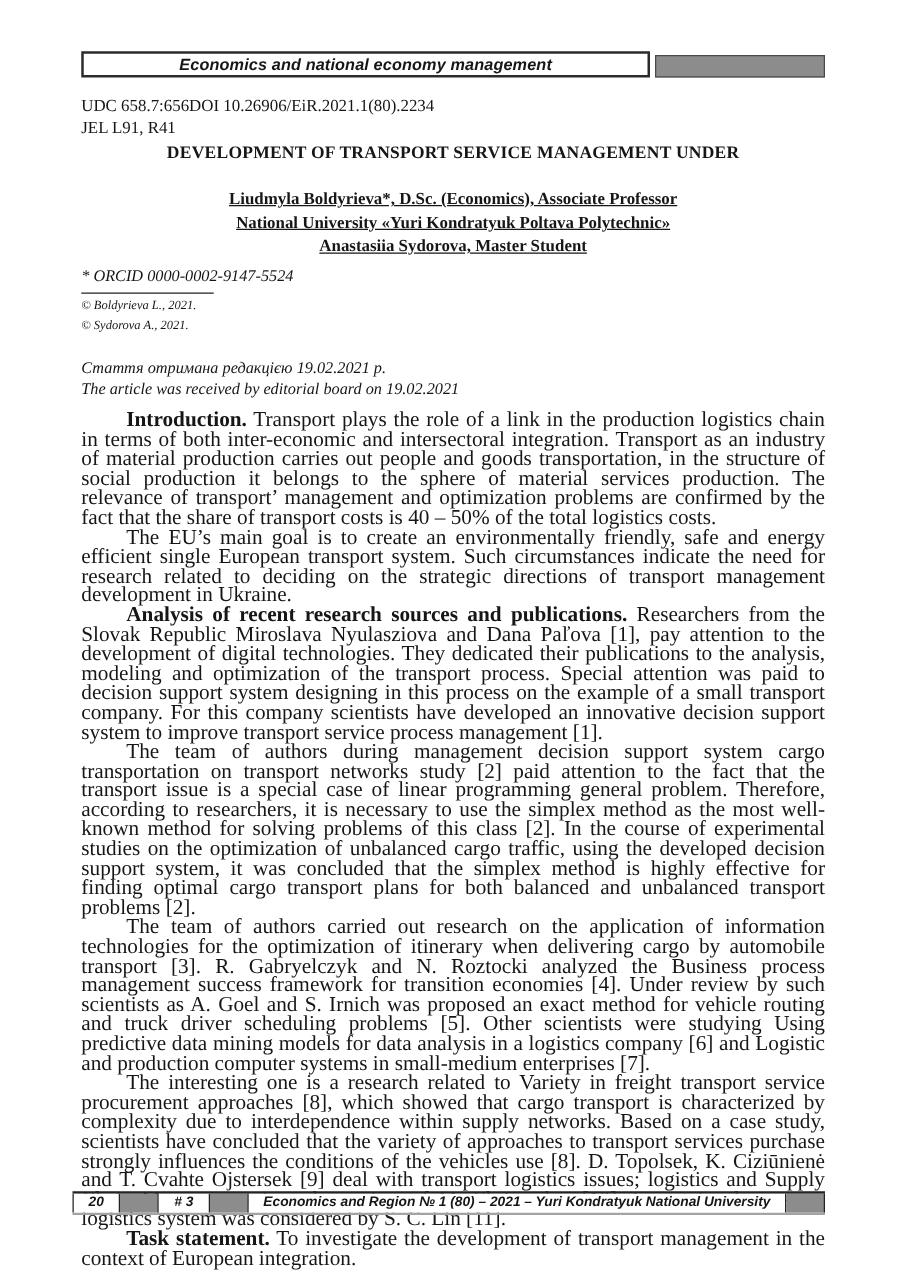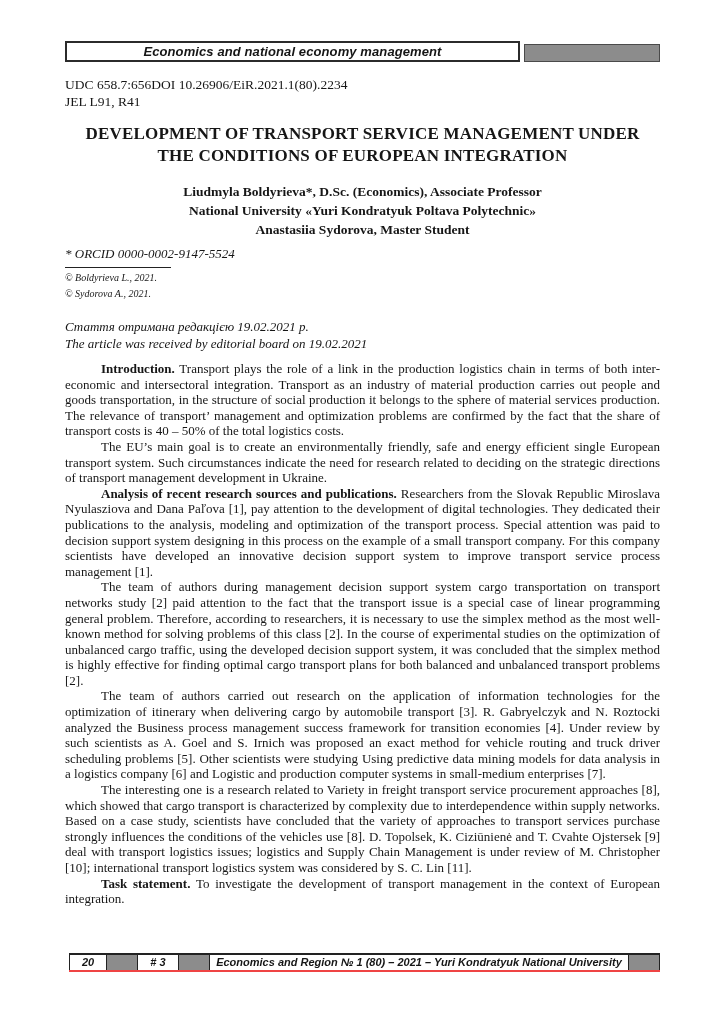--- a/index.html
+++ b/index.html
@@ -27,38 +27,38 @@
     letter-spacing:.1px;
   }
   .head-gray{
     flex:1;height:16px;margin-left:4px;position:relative;top:3px;
     background:#8c8c8c;border:1px solid #4a4a4a;
   }
   
   .meta-row{margin-top:14px;display:flex;justify-content:flex-start;
     font-size:13.5px;line-height:17px;}
   
-  .title{margin:13px 0 0 0;text-align:center;font-size:17px;font-weight:bold;
+  .title{margin:2px 0 0 0;text-align:center;font-size:14px;font-weight:bold;
     line-height:22px;letter-spacing:.2px;}
   .authors{margin-top:15px;text-align:center;font-weight:bold;
-    font-size:13.5px;line-height:19px;}
+    font-size:13.5px;line-height:19px;text-decoration:underline;}
   
   .orcid{margin-top:7px;font-style:italic;font-size:13px;line-height:16px;}
   .sep-rule{margin-top:5px;width:106px;border-top:1.4px solid #222;height:0;}
   .copyright{margin-top:2px;font-style:italic;font-size:10px;line-height:16px;}
   .received{margin-top:16px;font-style:italic;font-size:13px;line-height:17px;}
   
-  .body-text{margin-top:9px;font-size:13px;line-height:15.6px;text-align:justify;}
+  .body-text{margin-top:9px;font-size:17px;line-height:15.6px;text-align:justify;}
   .body-text p{margin:0;text-indent:36px;}
   .lead{font-weight:bold;}
   
   .footer-band{
-    position:absolute;left:69px;right:64px;top:953px;
+    position:absolute;left:58px;right:64px;top:953px;
     display:flex;height:15px;
-    border-top:2px solid #222;border-bottom:2px solid #ef4444;
+    border-top:2px solid #222;border-bottom:2px solid #a3a3a3;
     font-family:"Liberation Sans", sans-serif;
     font-weight:bold;font-style:italic;font-size:11px;
     align-items:stretch;line-height:15px;text-align:center;
   }
   .f-cell{display:flex;align-items:center;justify-content:center;background:#fff;}
   .f-num{width:36px;border-left:1.5px solid #222;border-right:1.5px solid #222;}
   .f-spacer{width:30px;background:#8c8c8c;border-right:1.5px solid #222;}
   .f-issue{width:40px;border-right:1.5px solid #222;}
   .f-journal{flex:1;border-right:1.5px solid #222;white-space:nowrap;}
   .f-cap{width:30px;background:#8c8c8c;border-right:1.5px solid #222;}
@@ -76,21 +76,21 @@
   </div>
 
   <div class="meta-row">
     <div>
       <div>UDC 658.7:656</div>
       <div>JEL L91, R41</div>
     </div>
     <div>DOI 10.26906/EiR.2021.1(80).2234</div>
   </div>
 
-  <h1 class="title"><span>DEVELOPMENT OF TRANSPORT SERVICE MANAGEMENT UNDER</span><br><span>THE CONDITIONS OF EUROPEAN INTEGRATION</span></h1>
+  <h1 class="title"><span>DEVELOPMENT OF TRANSPORT SERVICE MANAGEMENT UNDER</span><br></h1>
 
   <div class="authors">
     <div>Liudmyla Boldyrieva*, D.Sc. (Economics), Associate Professor</div>
     <div>National University «Yuri Kondratyuk Poltava Polytechnic»</div>
     <div>Anastasiia Sydorova, Master Student</div>
   </div>
 
   <div class="orcid">* ORCID 0000-0002-9147-5524</div>
 
   <div class="sep-rule"></div>

